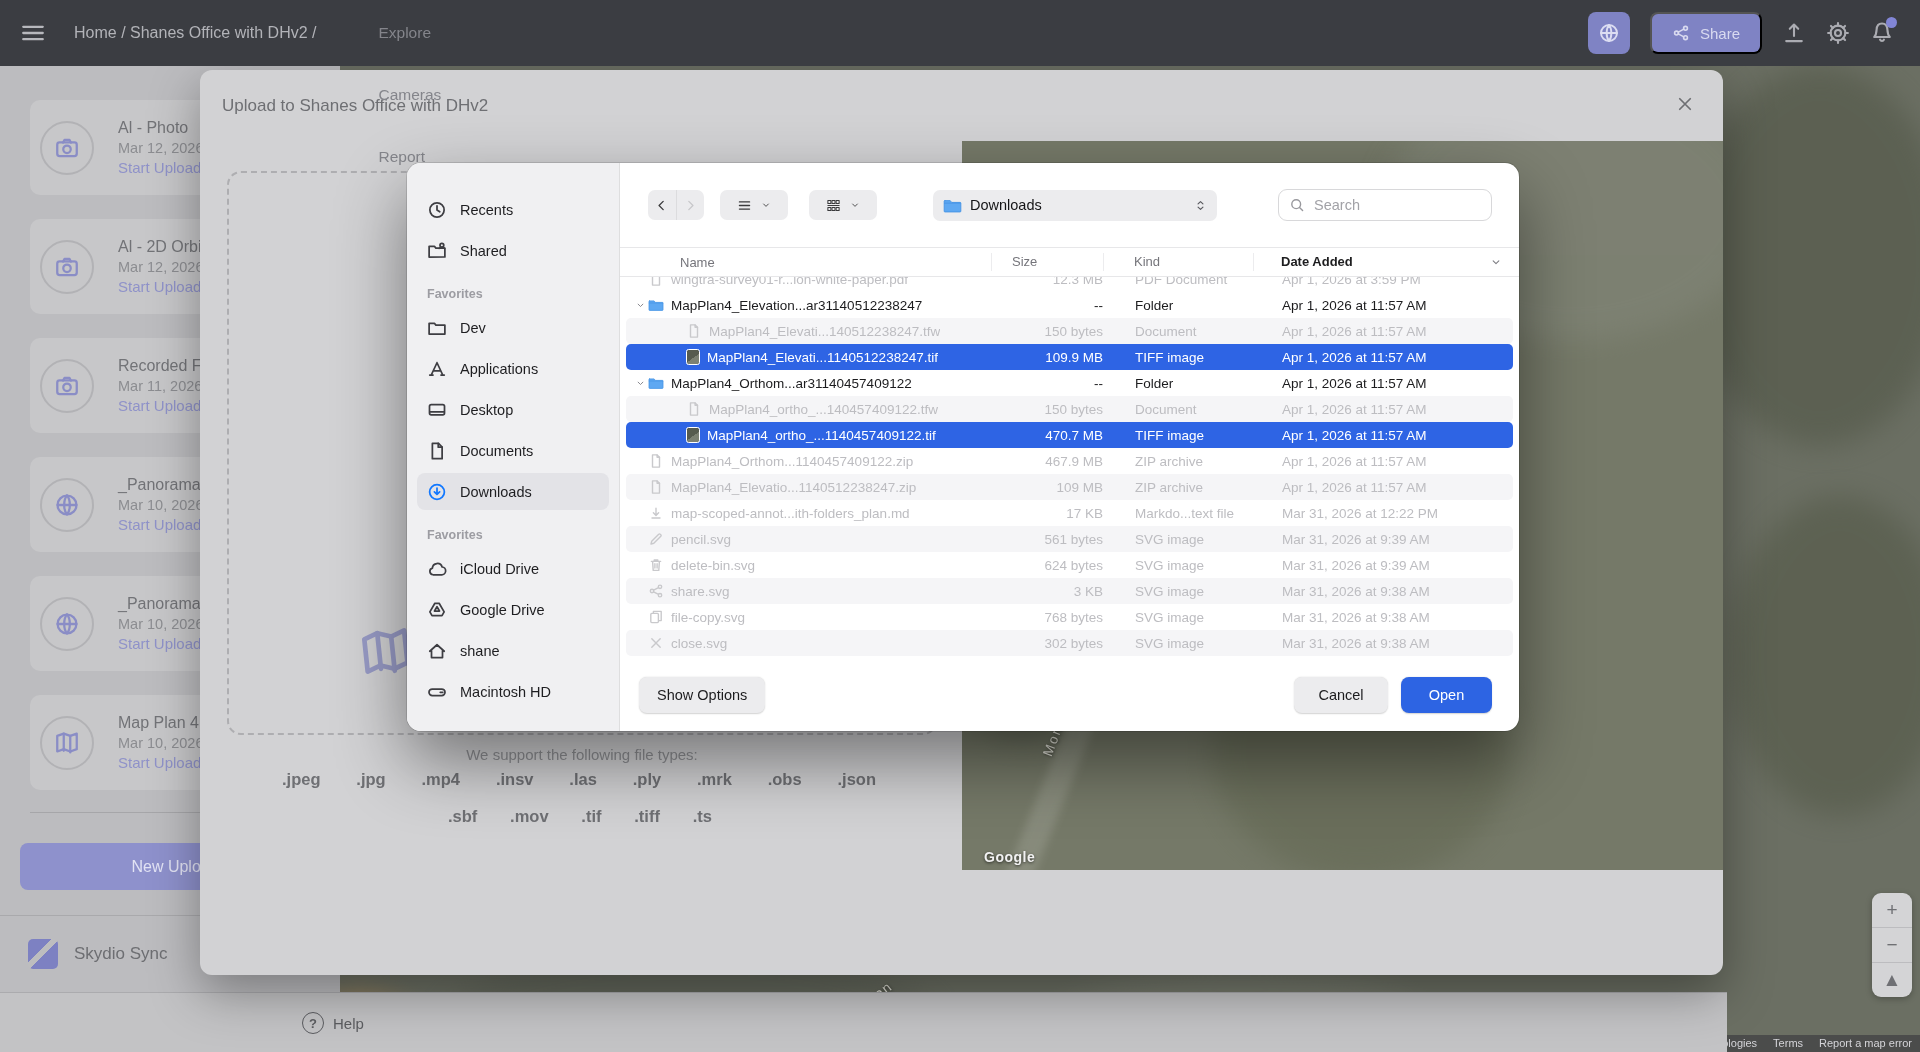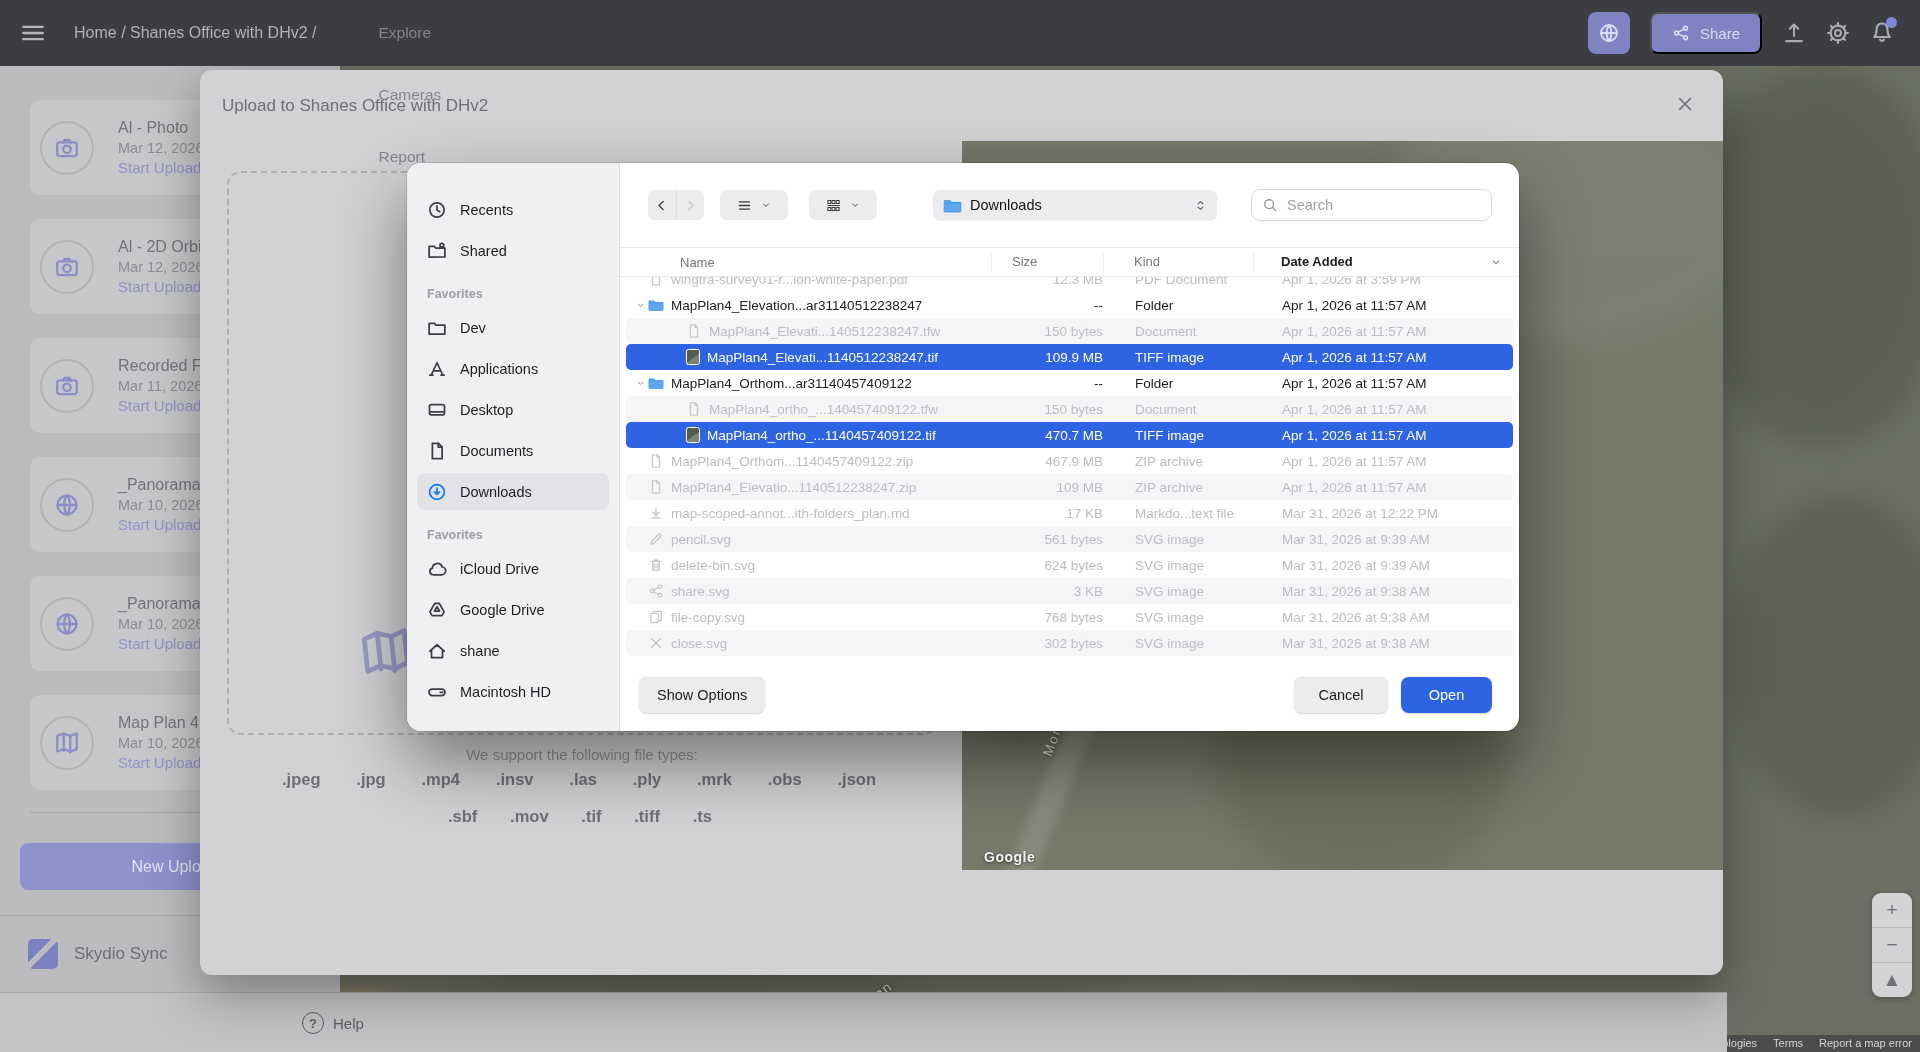--- a/index.html
+++ b/index.html
@@ -77,21 +77,21 @@
   .ftoolbar{height:84px;flex:none;display:flex;align-items:center;padding:0 27px 0 28px;}
   .seg{display:flex;width:56px;height:30px;background:#ececee;border-radius:7px;overflow:hidden;flex:none;}
   .seg-half{flex:1;display:grid;place-items:center;color:#3a3a3c;}
   .seg-half.disabled{color:#c7c7ca;border-left:1px solid #dcdcde;}
   .tbtn{display:flex;align-items:center;justify-content:center;gap:9px;width:68px;height:30px;background:#ececee;border-radius:7px;color:#3a3a3c;flex:none;}
   .tbtn.m1{margin-left:16px;}
   .tbtn.m2{margin-left:21px;}
   .loc{display:flex;align-items:center;height:31px;background:#ececee;border-radius:7px;padding:0 10px;width:284px;box-sizing:border-box;margin-left:56px;flex:none;}
   .loc-label{margin-left:8px;font-size:14.5px;color:#141416;}
   .loc .ud{margin-left:auto;color:#59595e;}
-  .fsearch{display:flex;align-items:center;height:32px;background:#fff;border:1px solid #d8d8da;border-radius:9px;padding:0 10px;width:241px;box-sizing:border-box;margin-left:auto;flex:none;color:#98989d;}
+  .fsearch{display:flex;align-items:center;height:32px;background:#fff;border:1px solid #d8d8da;border-radius:9px;padding:0 10px;width:214px;box-sizing:border-box;margin-left:auto;flex:none;color:#98989d;}
   .fsearch input{border:none;outline:none;font-size:14.5px;width:100%;margin-left:7px;font-family:inherit;color:#1e1e21;background:transparent;}
   .fsearch input::placeholder{color:#a2a2a7;}
   .fheader{flex:none;height:30px;border-top:1px solid #e7e7e9;border-bottom:1px solid #e7e7e9;display:grid;grid-template-columns:18px 1fr 112px 150px 228px 30px;align-items:center;padding:0 8px 0 14px;font-size:13px;color:#75757b;box-sizing:border-box;}
   .h-name{padding-left:28px;}
   .h-size{padding-left:20px;border-left:1px solid #ececee;height:18px;line-height:18px;}
   .h-kind{padding-left:30px;border-left:1px solid #ececee;height:18px;line-height:18px;}
   .h-date{padding-left:27px;border-left:1px solid #ececee;height:18px;line-height:18px;font-weight:bold;color:#1d1d1f;}
   .h-chev{color:#7c7c82;display:grid;place-items:center;}
   .frows{flex:1;overflow:hidden;}
   .frow{height:26px;margin:0 6px;padding:0 2px 0 6px;display:grid;grid-template-columns:16px 1fr 112px 150px 228px 22px;align-items:center;font-size:13.5px;color:#1c1c1e;box-sizing:border-box;border-radius:5px;}

